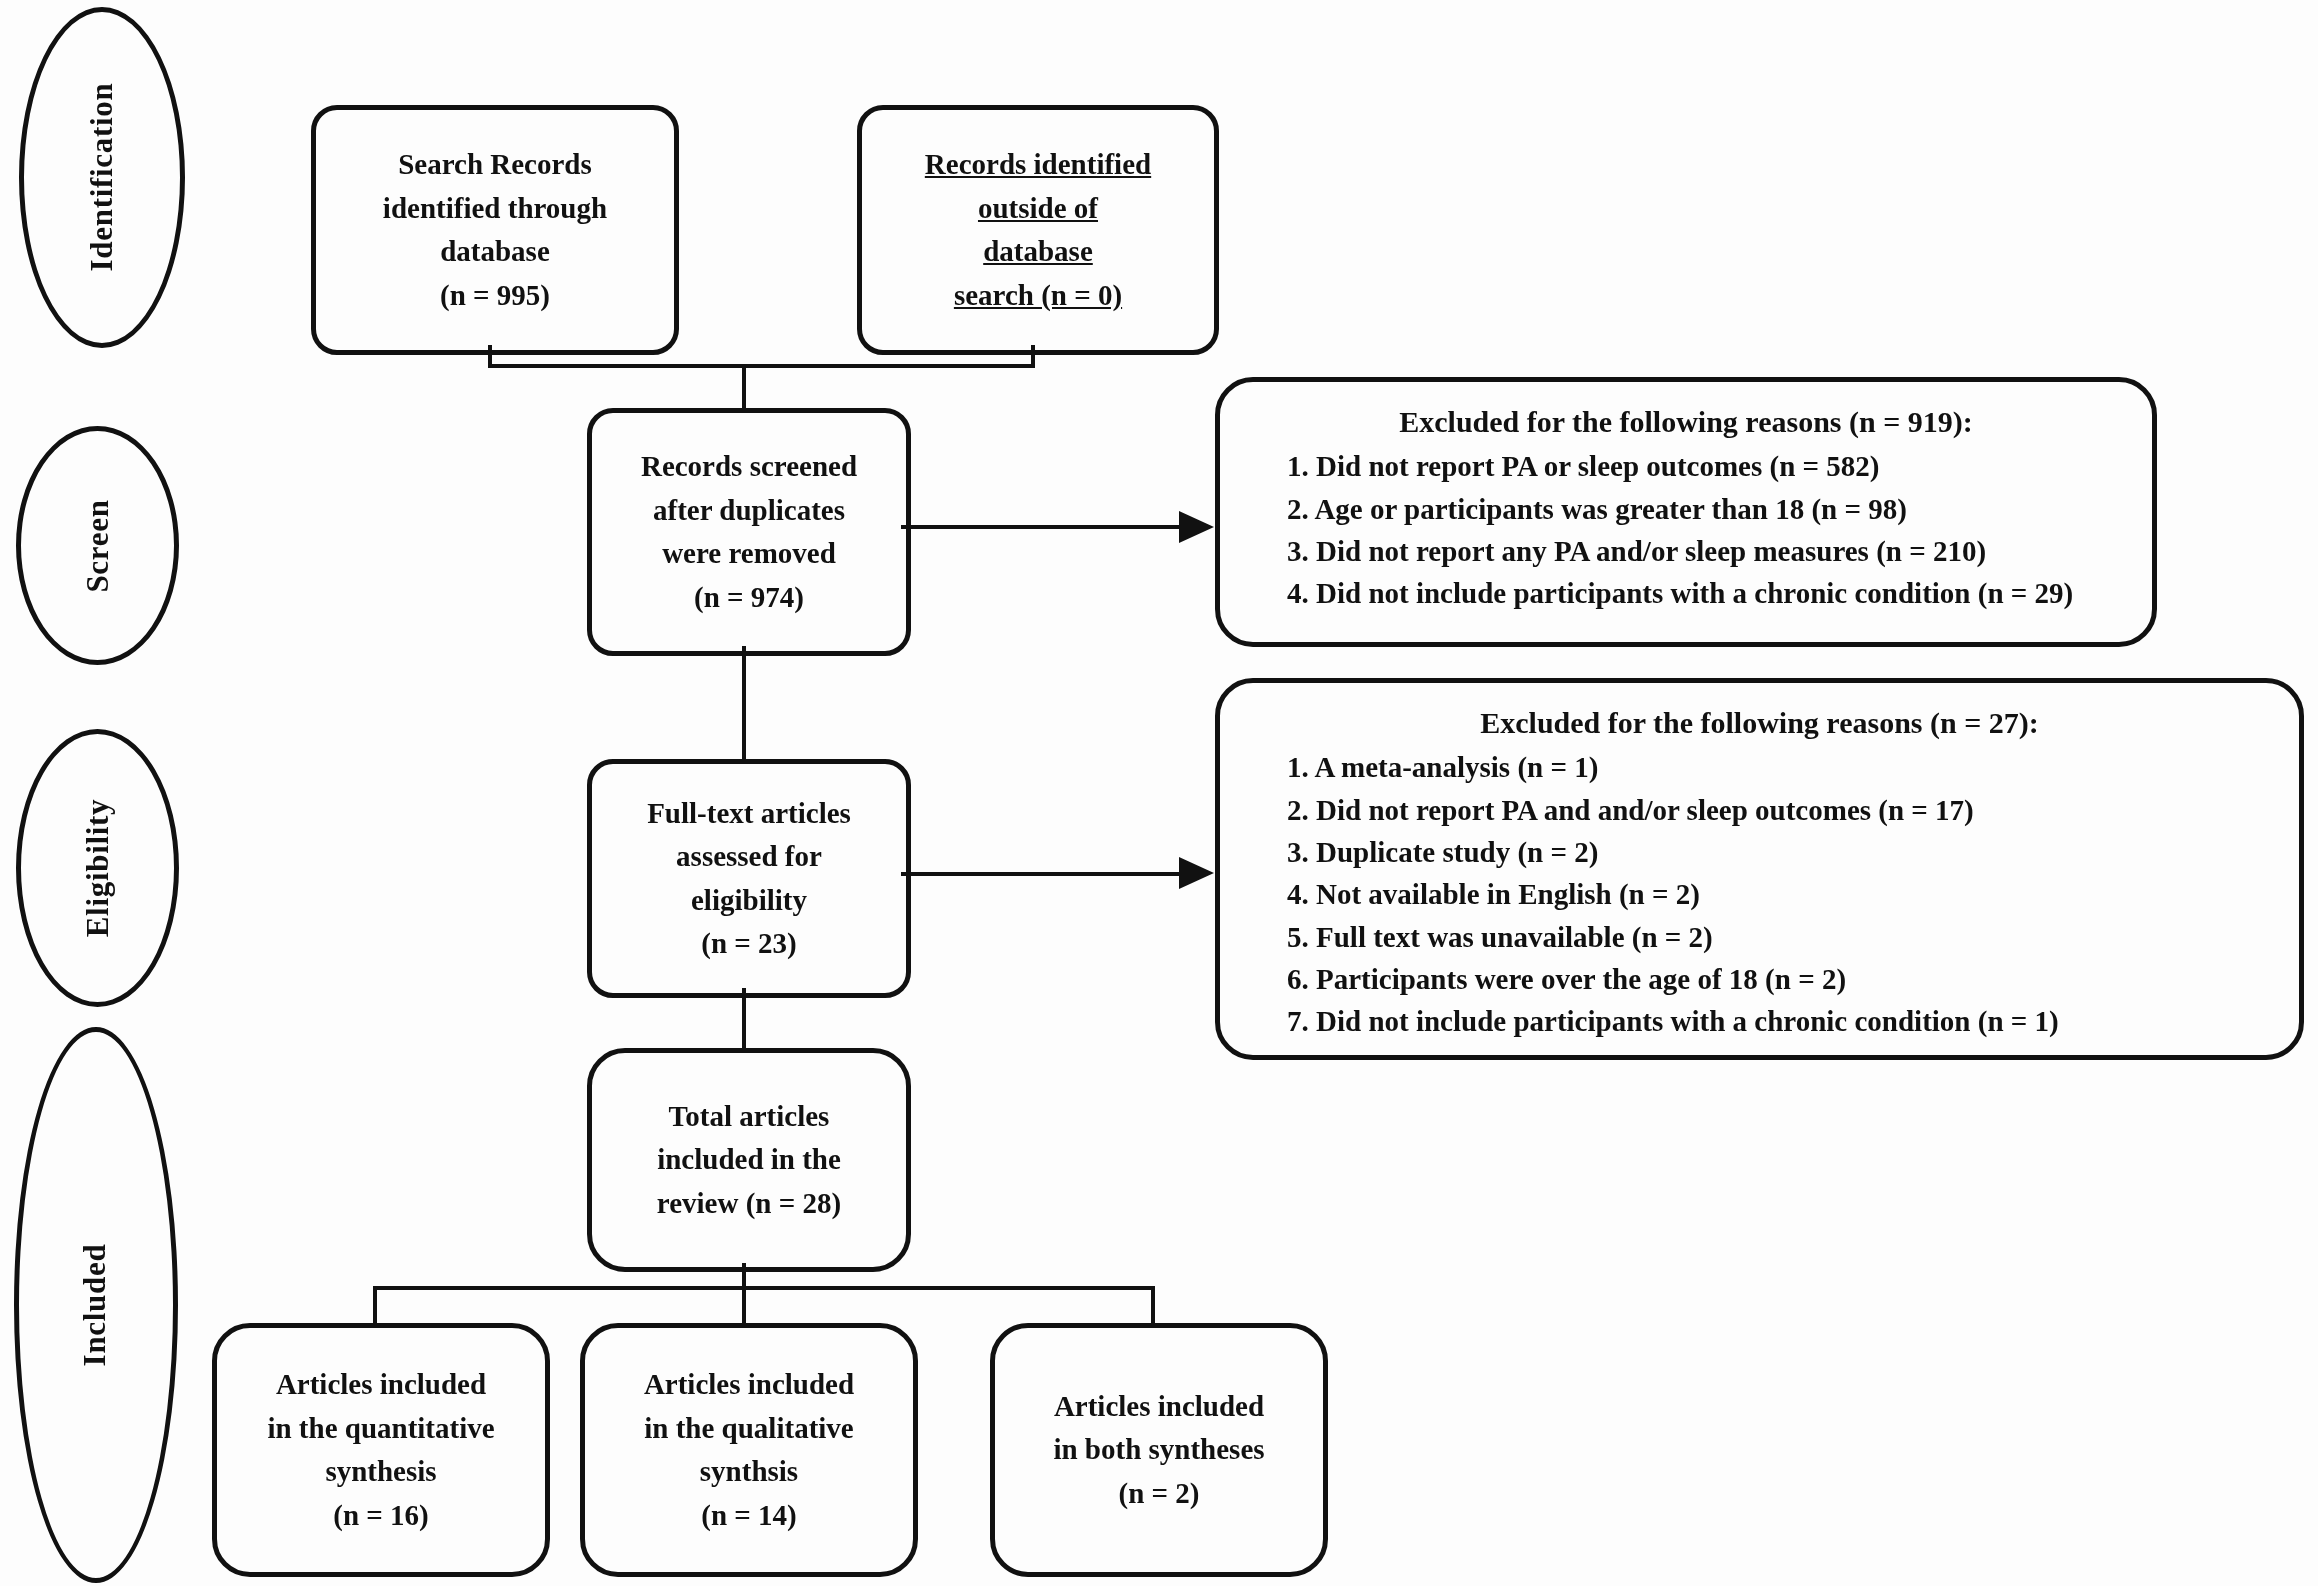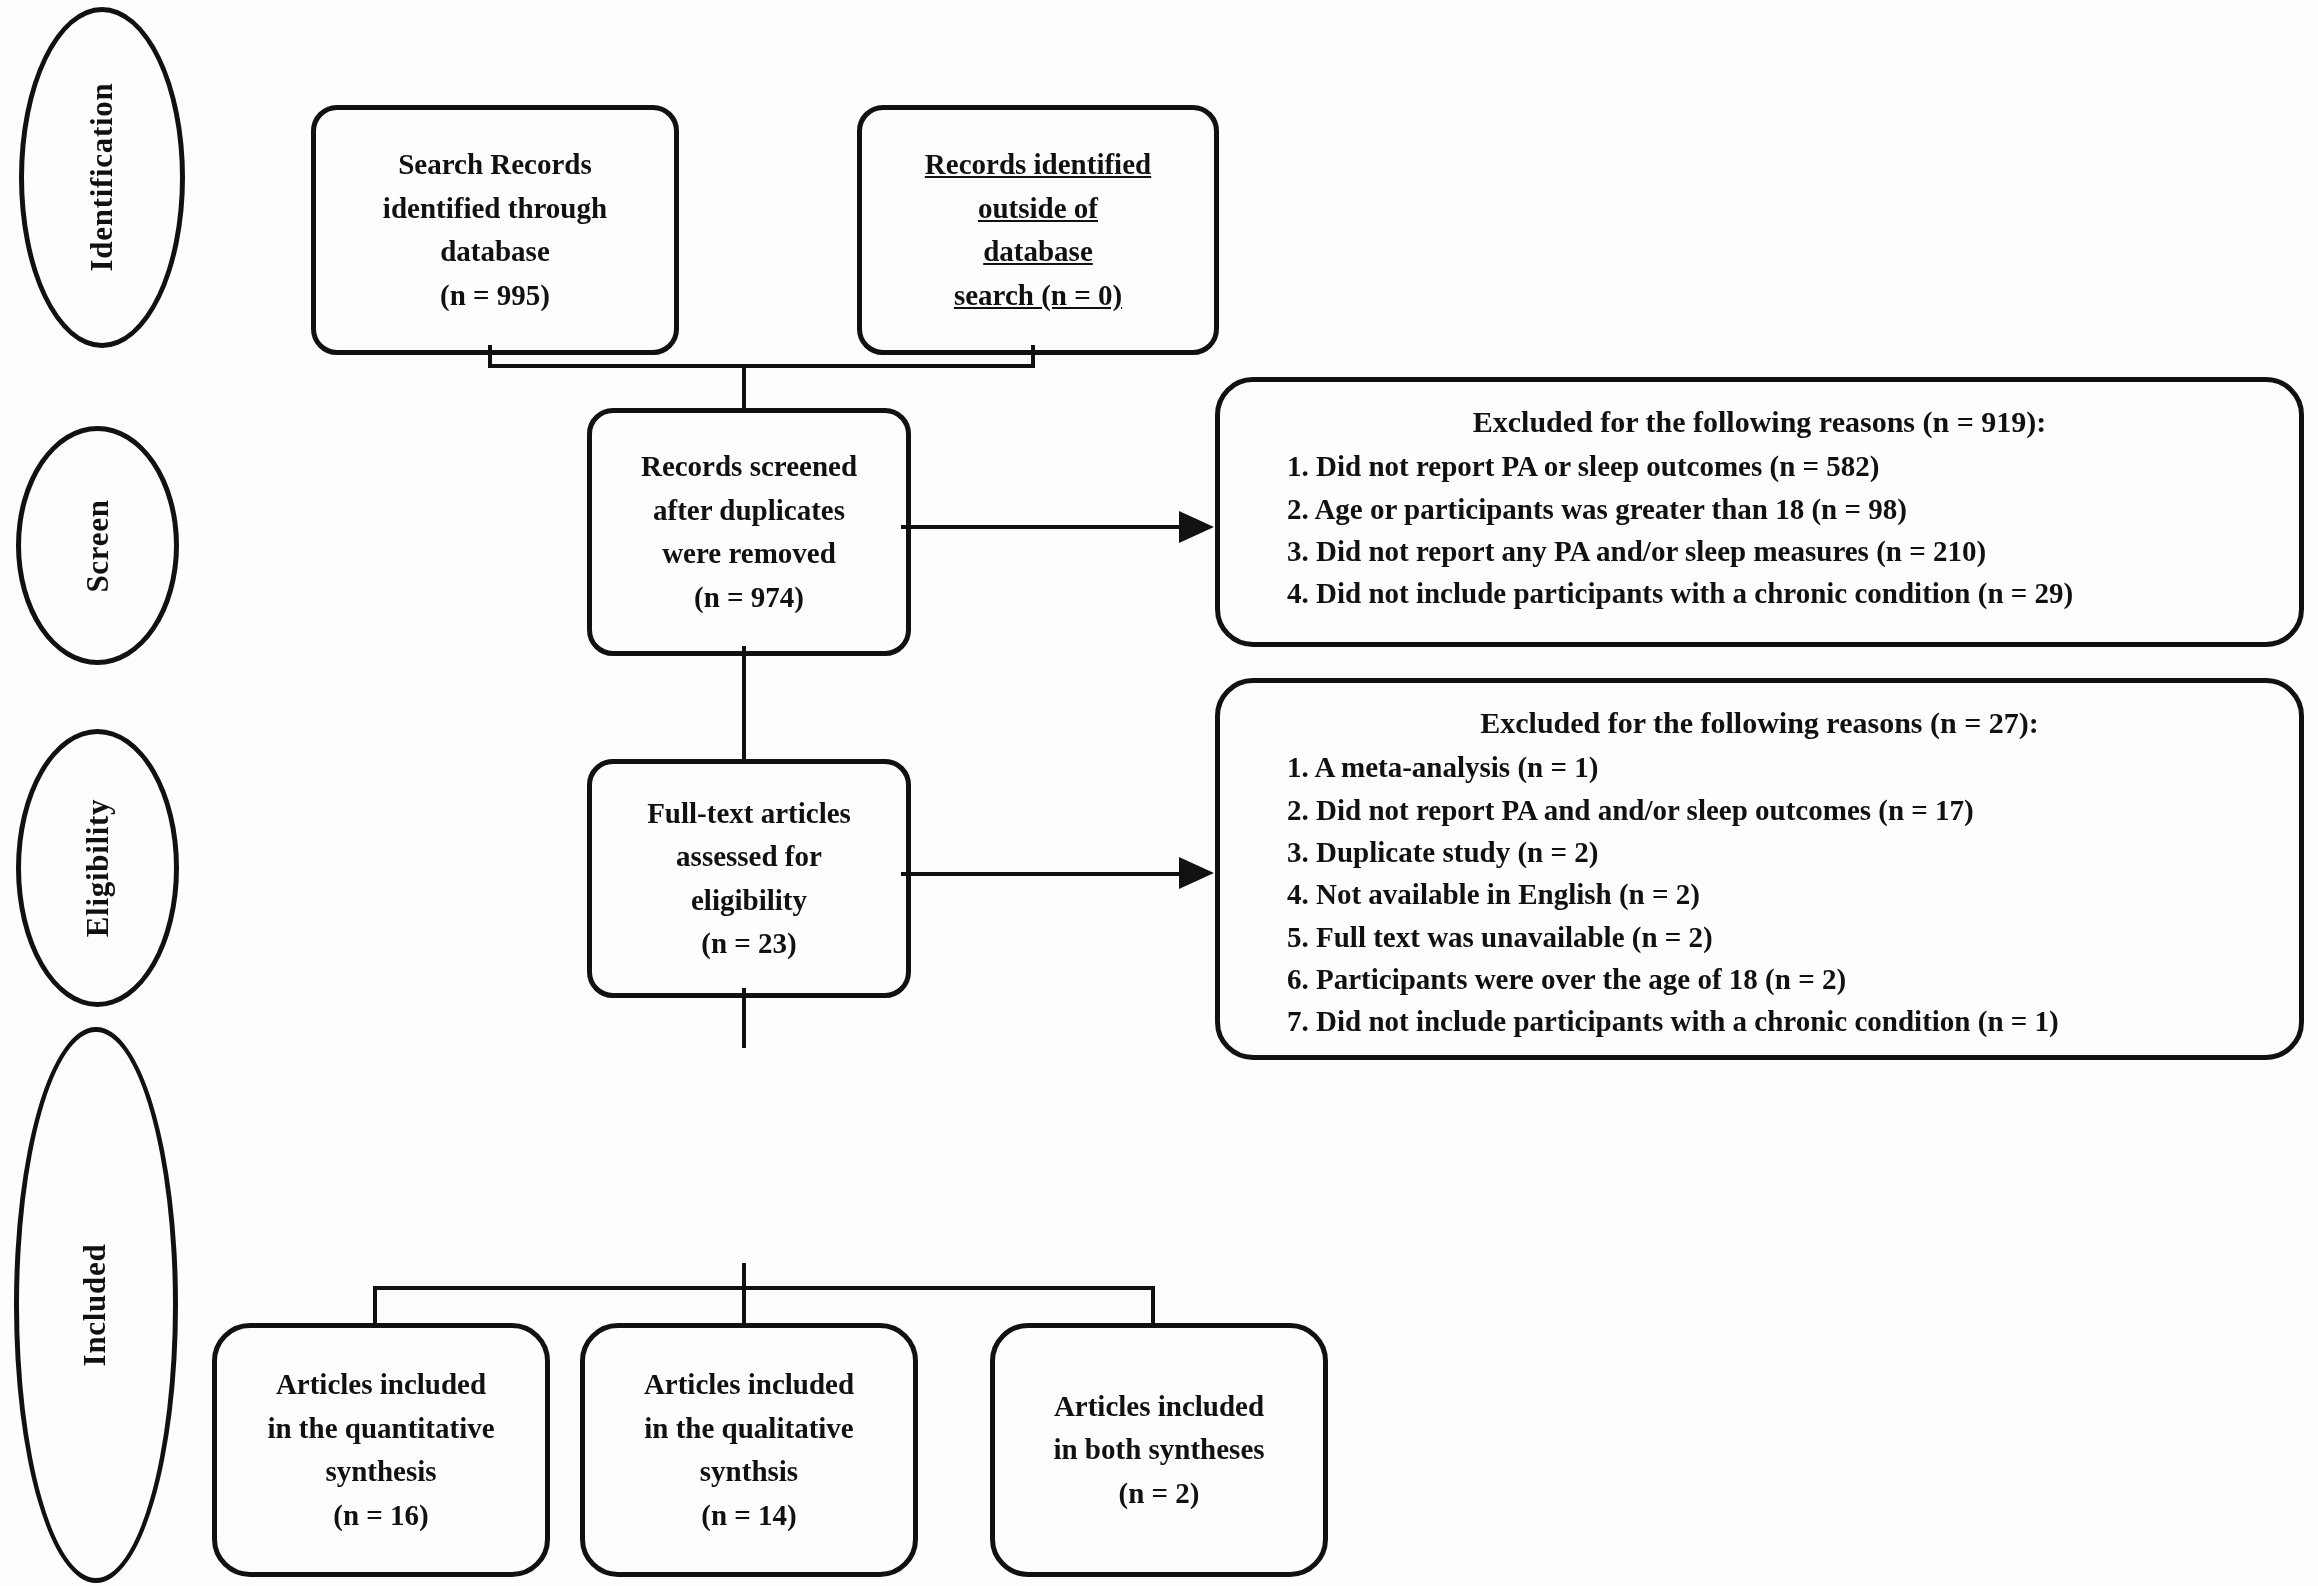--- a/index.html
+++ b/index.html
@@ -110,21 +110,21 @@
       <div><span>search (n = 0)</span></div>
     </div>
 
   <div class="fbox r44" style="left:587px;top:408px;width:314px;height:238px;text-align:center;">
       <div><span>Records screened</span></div>
       <div><span>after duplicates</span></div>
       <div><span>were removed</span></div>
       <div><span>(n = 974)</span></div>
     </div>
 
-  <div class="xbox" style="left:1215px;top:377px;width:1089px;height:270px;">
+  <div class="xbox" style="left:1215px;top:377px;width:942px;height:270px;">
     <div class="xtitle">Excluded for the following reasons (n = 919):</div>
     <div>
         <div class="excl-item">1. Did not report PA or sleep outcomes (n = 582)</div>
         <div class="excl-item">2. Age or participants was greater than 18 (n = 98)</div>
         <div class="excl-item">3. Did not report any PA and/or sleep measures (n = 210)</div>
         <div class="excl-item">4. Did not include participants with a chronic condition (n = 29)</div>
       </div>
   </div>
 
   <div class="fbox r44" style="left:587px;top:759px;width:314px;height:229px;">
@@ -140,20 +140,25 @@
         <div class="excl-item">1. A meta-analysis (n = 1)</div>
         <div class="excl-item">2. Did not report PA and and/or sleep outcomes (n = 17)</div>
         <div class="excl-item">3. Duplicate study (n = 2)</div>
         <div class="excl-item">4. Not available in English (n = 2)</div>
         <div class="excl-item">5. Full text was unavailable (n = 2)</div>
         <div class="excl-item">6. Participants were over the age of 18 (n = 2)</div>
         <div class="excl-item">7. Did not include participants with a chronic condition (n = 1)</div>
       </div>
   </div>
 
+  <div class="fbox r56" style="left:587px;top:1048px;width:314px;height:214px;">
+      <div><span>Total articles</span></div>
+      <div><span>included in the</span></div>
+      <div><span>review (n = 28)</span></div>
+    </div>
 
   <div class="fbox r56" style="left:212px;top:1323px;width:328px;height:244px;">
       <div><span>Articles included</span></div>
       <div><span>in the </span><span class="u">quantitative</span></div>
       <div><span>synthesis</span></div>
       <div><span>(n = 16)</span></div>
     </div>
   <div class="fbox r56" style="left:580px;top:1323px;width:328px;height:244px;">
       <div><span>Articles included</span></div>
       <div><span>in the </span><span class="u">qualitative</span></div>

